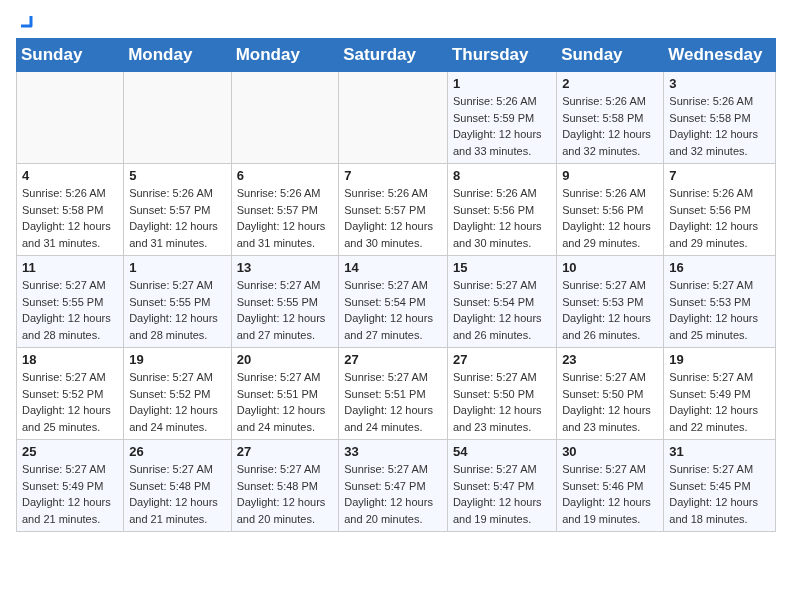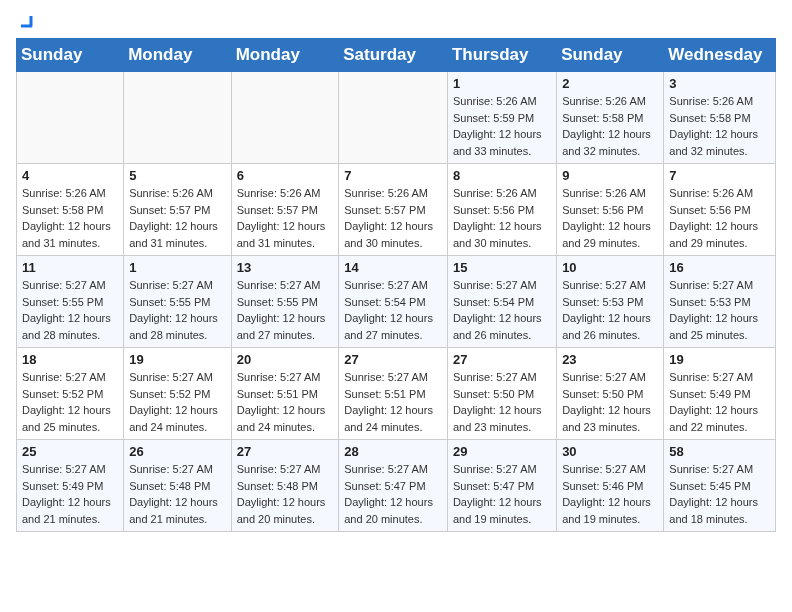--- a/index.html
+++ b/index.html
@@ -307,42 +307,42 @@
 and 21 minutes.</div>
         </td>
         <td>
           <span class="day-number">27</span>
           <div class="day-info" style="white-space: pre-line;">Sunrise: 5:27 AM
 Sunset: 5:48 PM
 Daylight: 12 hours
 and 20 minutes.</div>
         </td>
         <td>
-          <span class="day-number">28</span>
+          <span class="day-number">33</span>
           <div class="day-info" style="white-space: pre-line;">Sunrise: 5:27 AM
 Sunset: 5:47 PM
 Daylight: 12 hours
 and 20 minutes.</div>
         </td>
         <td>
-          <span class="day-number">29</span>
+          <span class="day-number">54</span>
           <div class="day-info" style="white-space: pre-line;">Sunrise: 5:27 AM
 Sunset: 5:47 PM
 Daylight: 12 hours
 and 19 minutes.</div>
         </td>
         <td>
           <span class="day-number">30</span>
           <div class="day-info" style="white-space: pre-line;">Sunrise: 5:27 AM
 Sunset: 5:46 PM
 Daylight: 12 hours
 and 19 minutes.</div>
         </td>
         <td>
-          <span class="day-number">58</span>
+          <span class="day-number">31</span>
           <div class="day-info" style="white-space: pre-line;">Sunrise: 5:27 AM
 Sunset: 5:45 PM
 Daylight: 12 hours
 and 18 minutes.</div>
         </td>
       </tr>
     </tbody>
 </table>
 
 </body></html>

